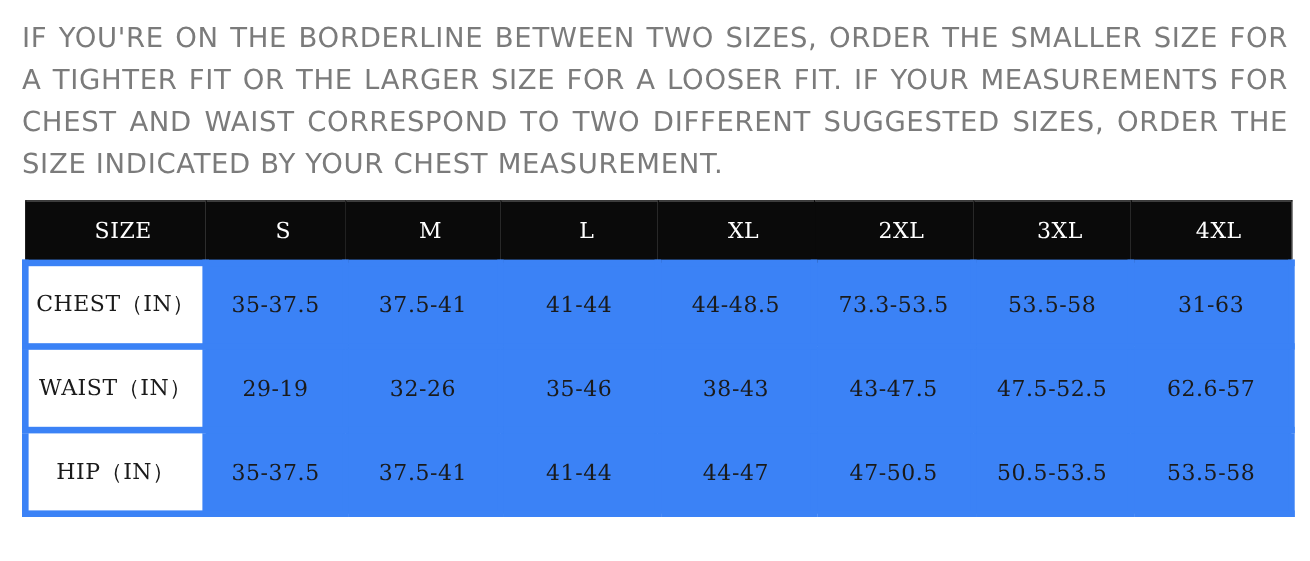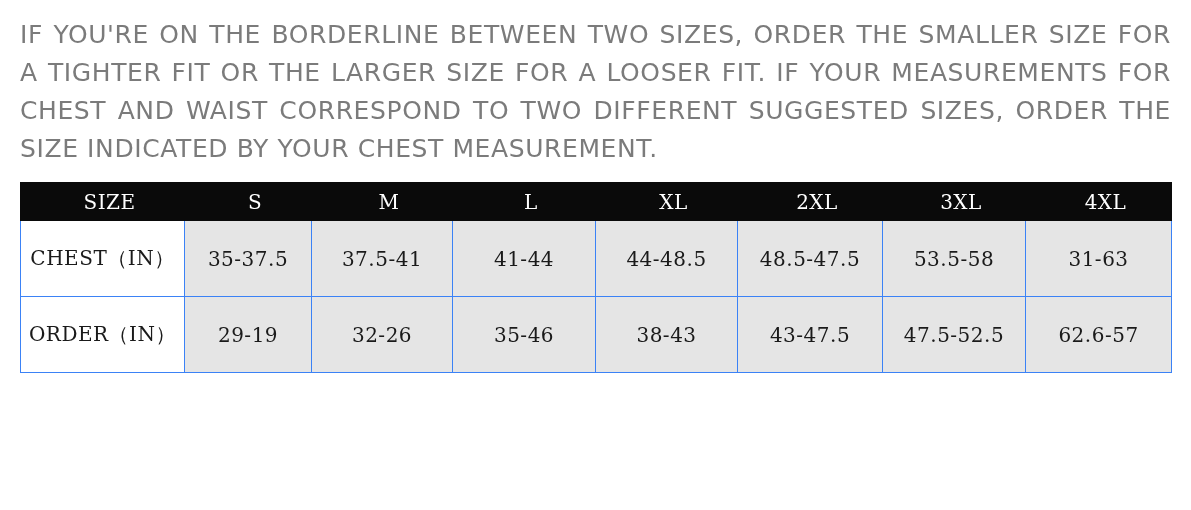--- a/index.html
+++ b/index.html
@@ -43,40 +43,40 @@
   .table-wrap {
     margin: 14px 20px 0 20px;
   }
   table.size-chart {
     border-collapse: collapse;
     width: 1151px;
     table-layout: fixed;
   }
   table.size-chart th,
   table.size-chart td {
-    border: 1px solid #3b82f6;
+    border: 6px solid #3b82f6;
     text-align: center;
     vertical-align: middle;
     font-family: "DejaVu Serif", serif;
     font-size: 20px;
     letter-spacing: 0.5px;
     height: 76px;
     padding: 0 2px;
     box-sizing: border-box;
   }
   table.size-chart thead th {
     background: #0a0a0a;
     color: #ffffff;
     font-weight: normal;
     border: 1px solid #0a0a0a;
-    height: 38px;
+    height: 56px;
     padding-left: 16px;
   }
   table.size-chart tbody td {
-    background: #e5e5e5;
+    background: #3b82f6;
     color: #1a1a1a;
   }
   table.size-chart tbody td.row-label {
     background: #ffffff;
     color: #1a1a1a;
   }
   table.size-chart tbody tr td:first-child {
     background: #ffffff;
   }
   col.c0 { width: 164px; }
@@ -120,31 +120,41 @@
           <th>4XL</th>
         </tr>
       </thead>
       <tbody>
         <tr>
           <td class="row-label">CHEST（IN）</td>
           <td>35-37.5</td>
           <td>37.5-41</td>
           <td>41-44</td>
           <td>44-48.5</td>
-          <td>48.5-47.5</td>
+          <td>73.3-53.5</td>
           <td>53.5-58</td>
           <td>31-63</td>
         </tr>
         <tr>
-          <td class="row-label">ORDER（IN）</td>
+          <td class="row-label">WAIST（IN）</td>
           <td>29-19</td>
           <td>32-26</td>
           <td>35-46</td>
           <td>38-43</td>
           <td>43-47.5</td>
           <td>47.5-52.5</td>
           <td>62.6-57</td>
         </tr>
+        <tr>
+          <td class="row-label">HIP（IN）</td>
+          <td>35-37.5</td>
+          <td>37.5-41</td>
+          <td>41-44</td>
+          <td>44-47</td>
+          <td>47-50.5</td>
+          <td>50.5-53.5</td>
+          <td>53.5-58</td>
+        </tr>
       </tbody>
     </table>
   </div>
 
 </div>
 
 </body></html>

